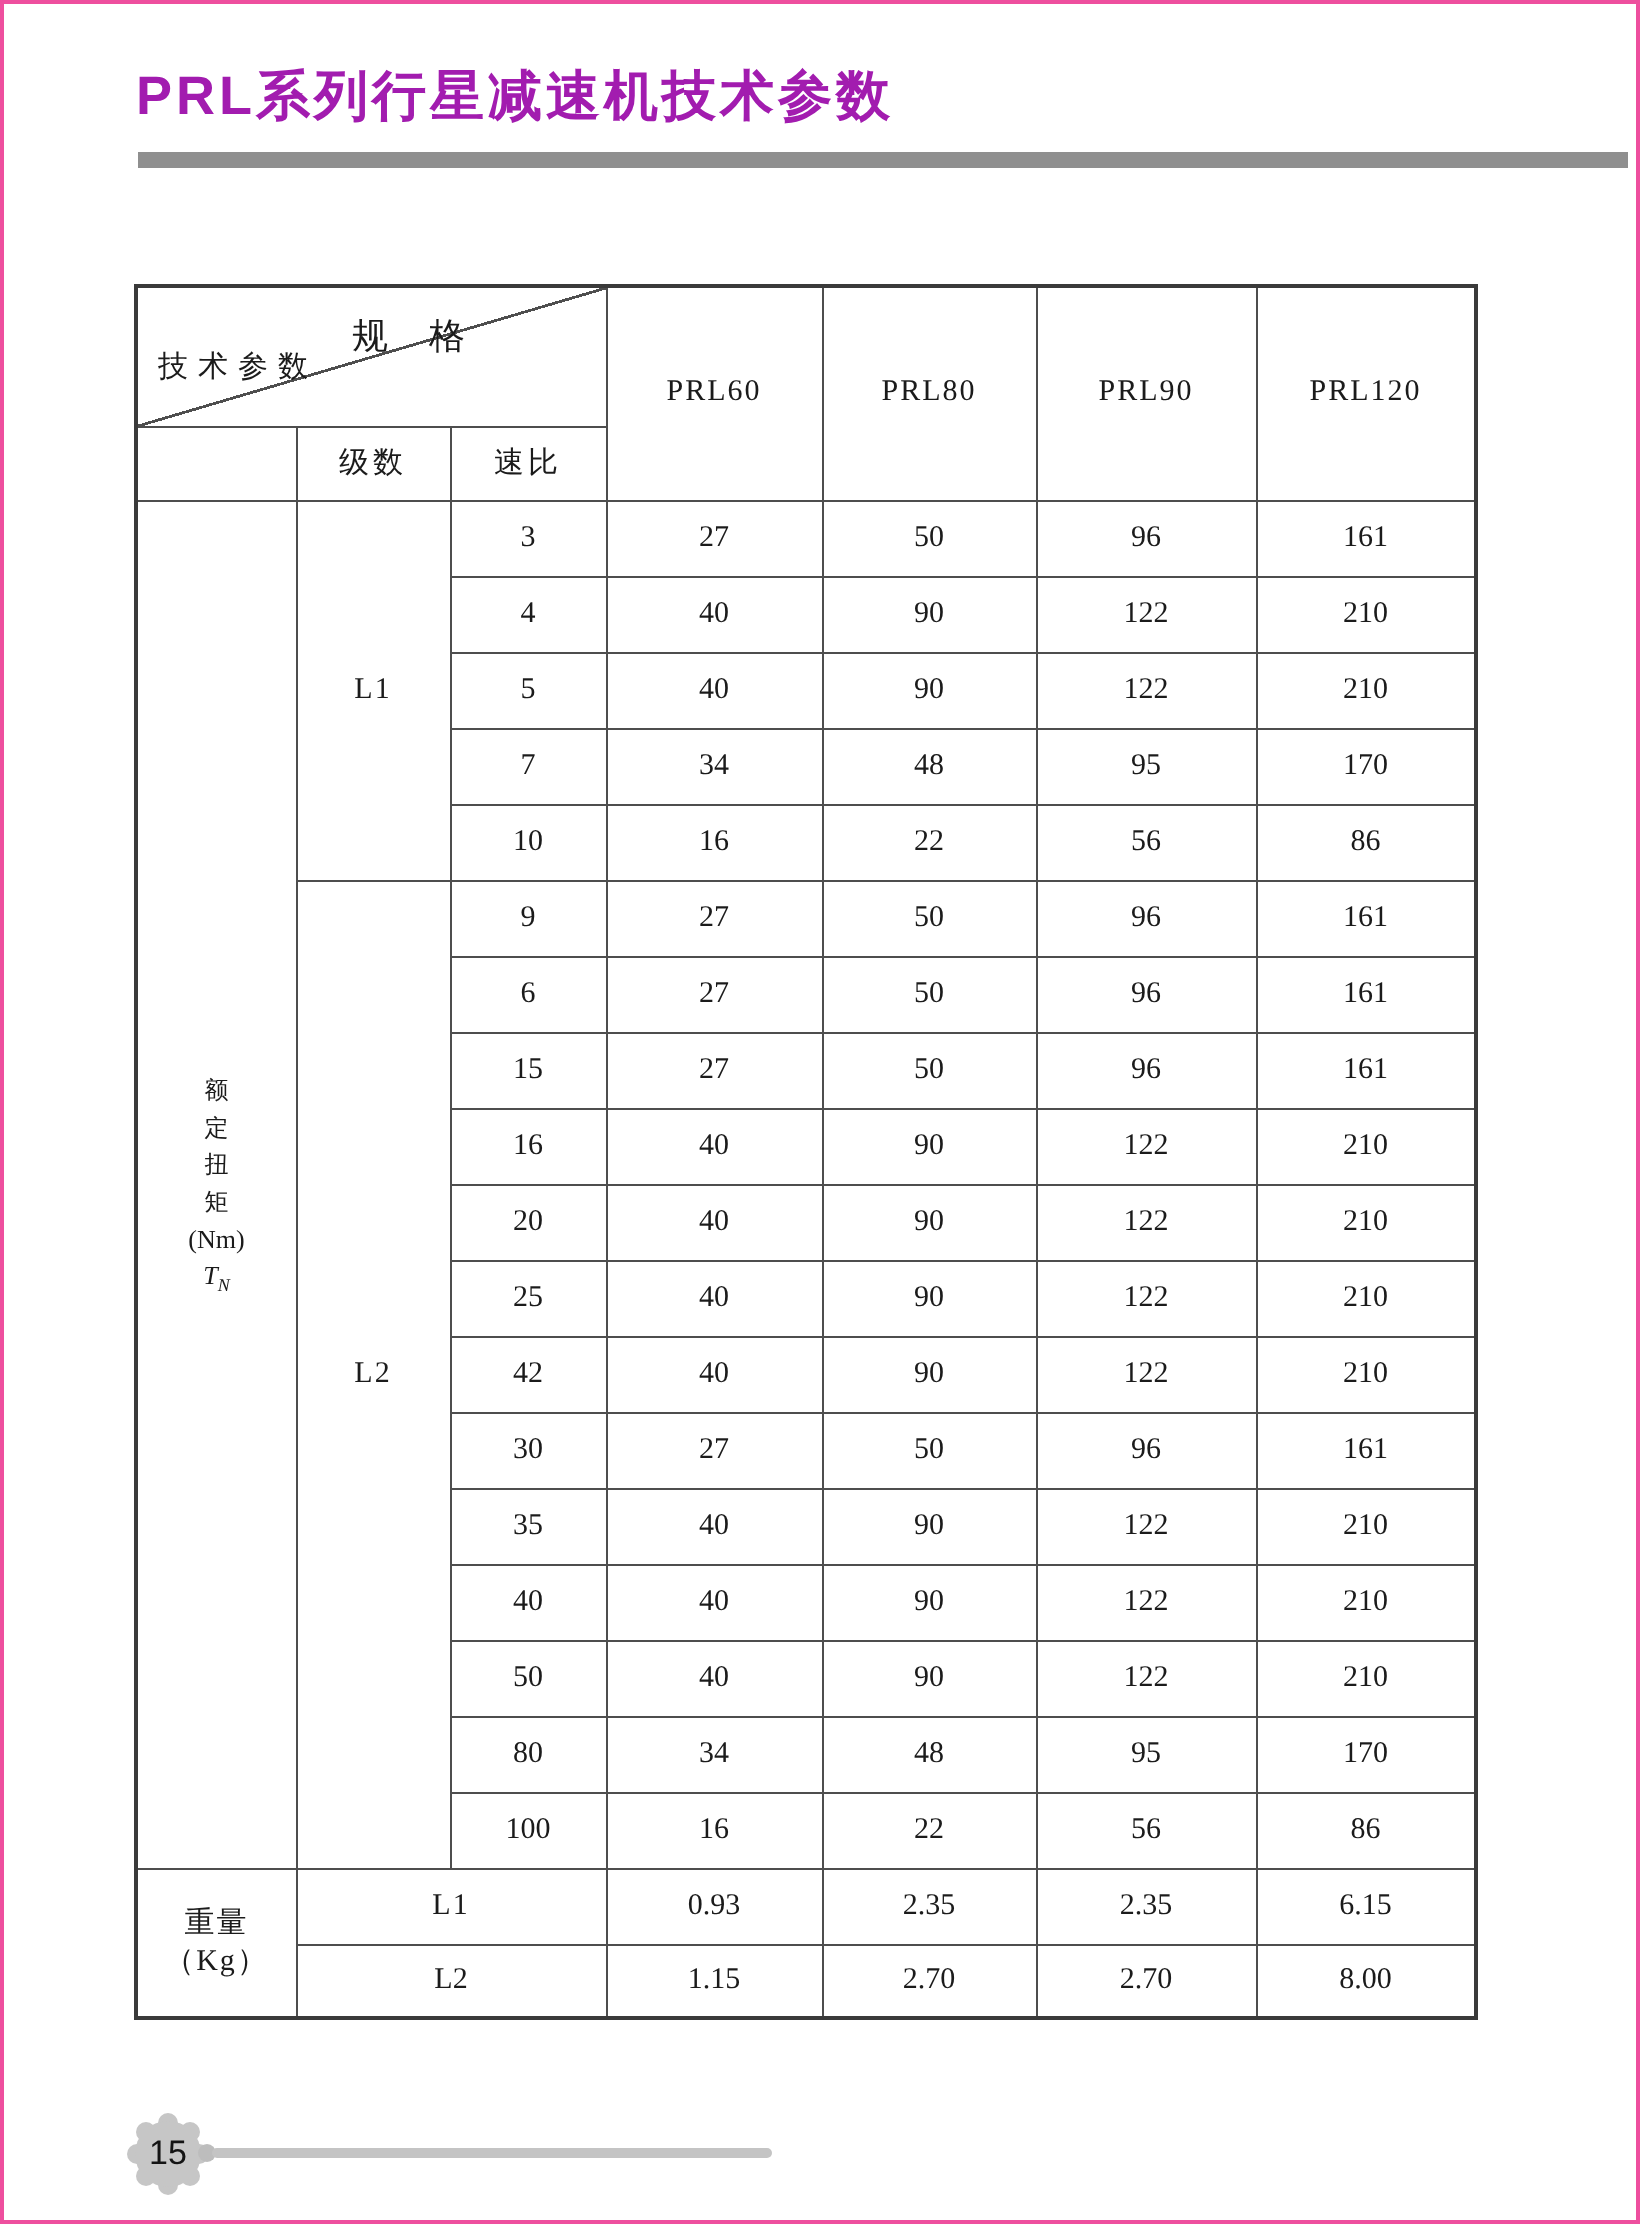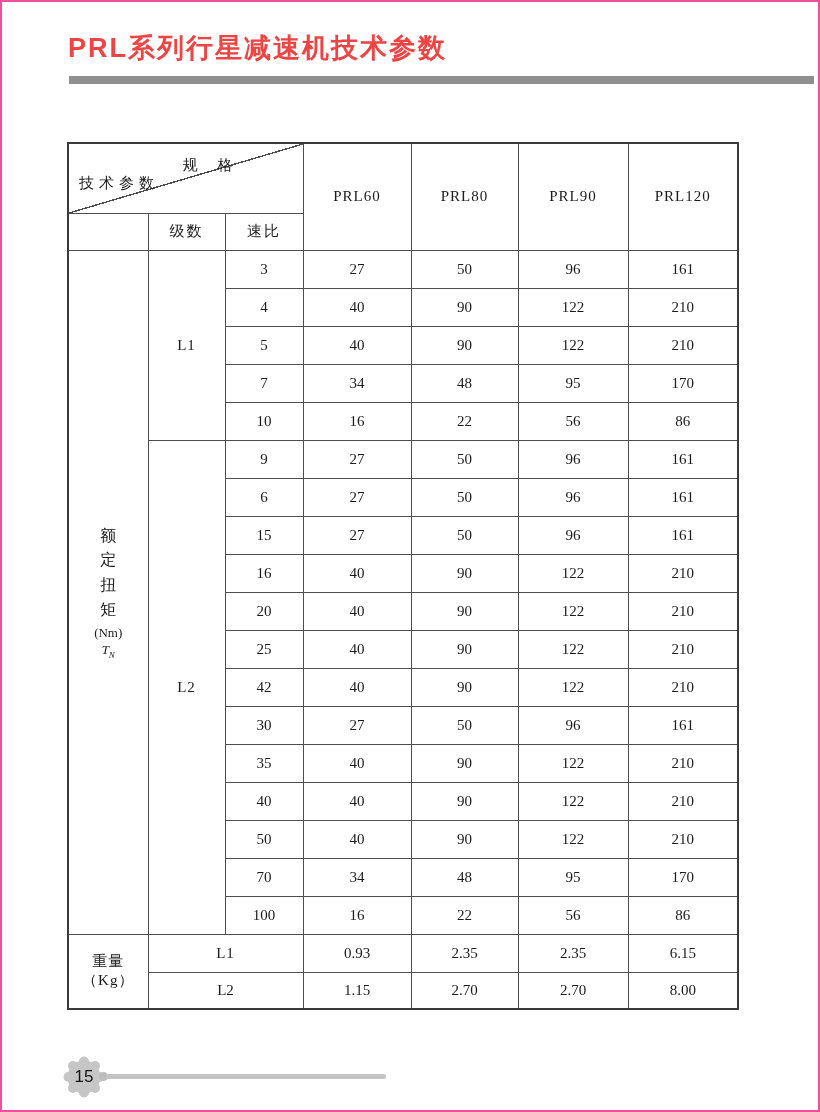--- a/index.html
+++ b/index.html
@@ -20,21 +20,21 @@
     border:2px solid var(--accent);
     background:#ffffff;
     overflow:hidden;
     font-family:"Liberation Serif", serif;
     color:var(--ink);
   }
   .page-title{
     position:absolute;left:66px;top:28px;
     font-family:"Liberation Sans", sans-serif;
     font-weight:bold;font-size:27px;letter-spacing:2px;
-    color:#ef4444;white-space:nowrap;
+    color:#a21caf;white-space:nowrap;
   }
   .title-bar{
     position:absolute;left:67px;top:74px;
     width:745px;height:8px;background:var(--bar);
   }
   table.spec{
     position:absolute;left:65px;top:140px;
     width:670px;border-collapse:collapse;table-layout:fixed;
     border:2px solid var(--border-dark);
   }
@@ -56,25 +56,25 @@
   td.diag{position:relative;overflow:hidden;}
   .diag-line{
     position:absolute;left:0;top:0;right:0;bottom:0;
     background:linear-gradient(to bottom right,
       transparent calc(50% - 0.7px),
       var(--border-light) calc(50% - 0.7px),
       var(--border-light) calc(50% + 0.7px),
       transparent calc(50% + 0.7px));
     pointer-events:none;
   }
-  .diag-top{position:absolute;right:62px;top:12px;font-size:15px;letter-spacing:8px;white-space:nowrap;}
+  .diag-top{position:absolute;right:62px;top:12px;font-size:18px;letter-spacing:8px;white-space:nowrap;}
   .diag-bottom{position:absolute;left:10px;bottom:20px;font-size:15px;letter-spacing:5px;white-space:nowrap;}
   td.torque-cell{background:#fff;}
   .torque{display:flex;flex-direction:column;align-items:center;justify-content:center;gap:3px;}
-  .torque .vchars{width:17px;font-size:16px;line-height:1.55;word-break:break-all;letter-spacing:0;}
+  .torque .vchars{width:17px;font-size:12px;line-height:1.55;word-break:break-all;letter-spacing:0;}
   .torque .unit{font-size:13px;line-height:1.1;}
   .torque .sym{font-size:13px;line-height:1.1;font-style:italic;}
   .torque .sym sub{font-size:9px;font-style:italic;}
   td.weight-label{font-size:15px;letter-spacing:1px;background:#fff;}
   .footer-gear{position:absolute;left:60px;top:1053px;width:44px;height:44px;}
   .footer-num{
     position:absolute;left:60px;top:1053px;width:44px;height:44px;
     display:flex;align-items:center;justify-content:center;
     font-family:"Liberation Sans", sans-serif;font-size:17px;color:#141414;
   }
@@ -233,21 +233,21 @@
           <td class="value-cell shaded">210</td>
         </tr>
         <tr>
           <td class="ratio-cell">50</td>
           <td class="value-cell">40</td>
           <td class="value-cell">90</td>
           <td class="value-cell">122</td>
           <td class="value-cell">210</td>
         </tr>
         <tr>
-          <td class="ratio-cell shaded">70</td>
+          <td class="ratio-cell shaded">80</td>
           <td class="value-cell shaded">34</td>
           <td class="value-cell shaded">48</td>
           <td class="value-cell shaded">95</td>
           <td class="value-cell shaded">170</td>
         </tr>
         <tr>
           <td class="ratio-cell">100</td>
           <td class="value-cell">16</td>
           <td class="value-cell">22</td>
           <td class="value-cell">56</td>

